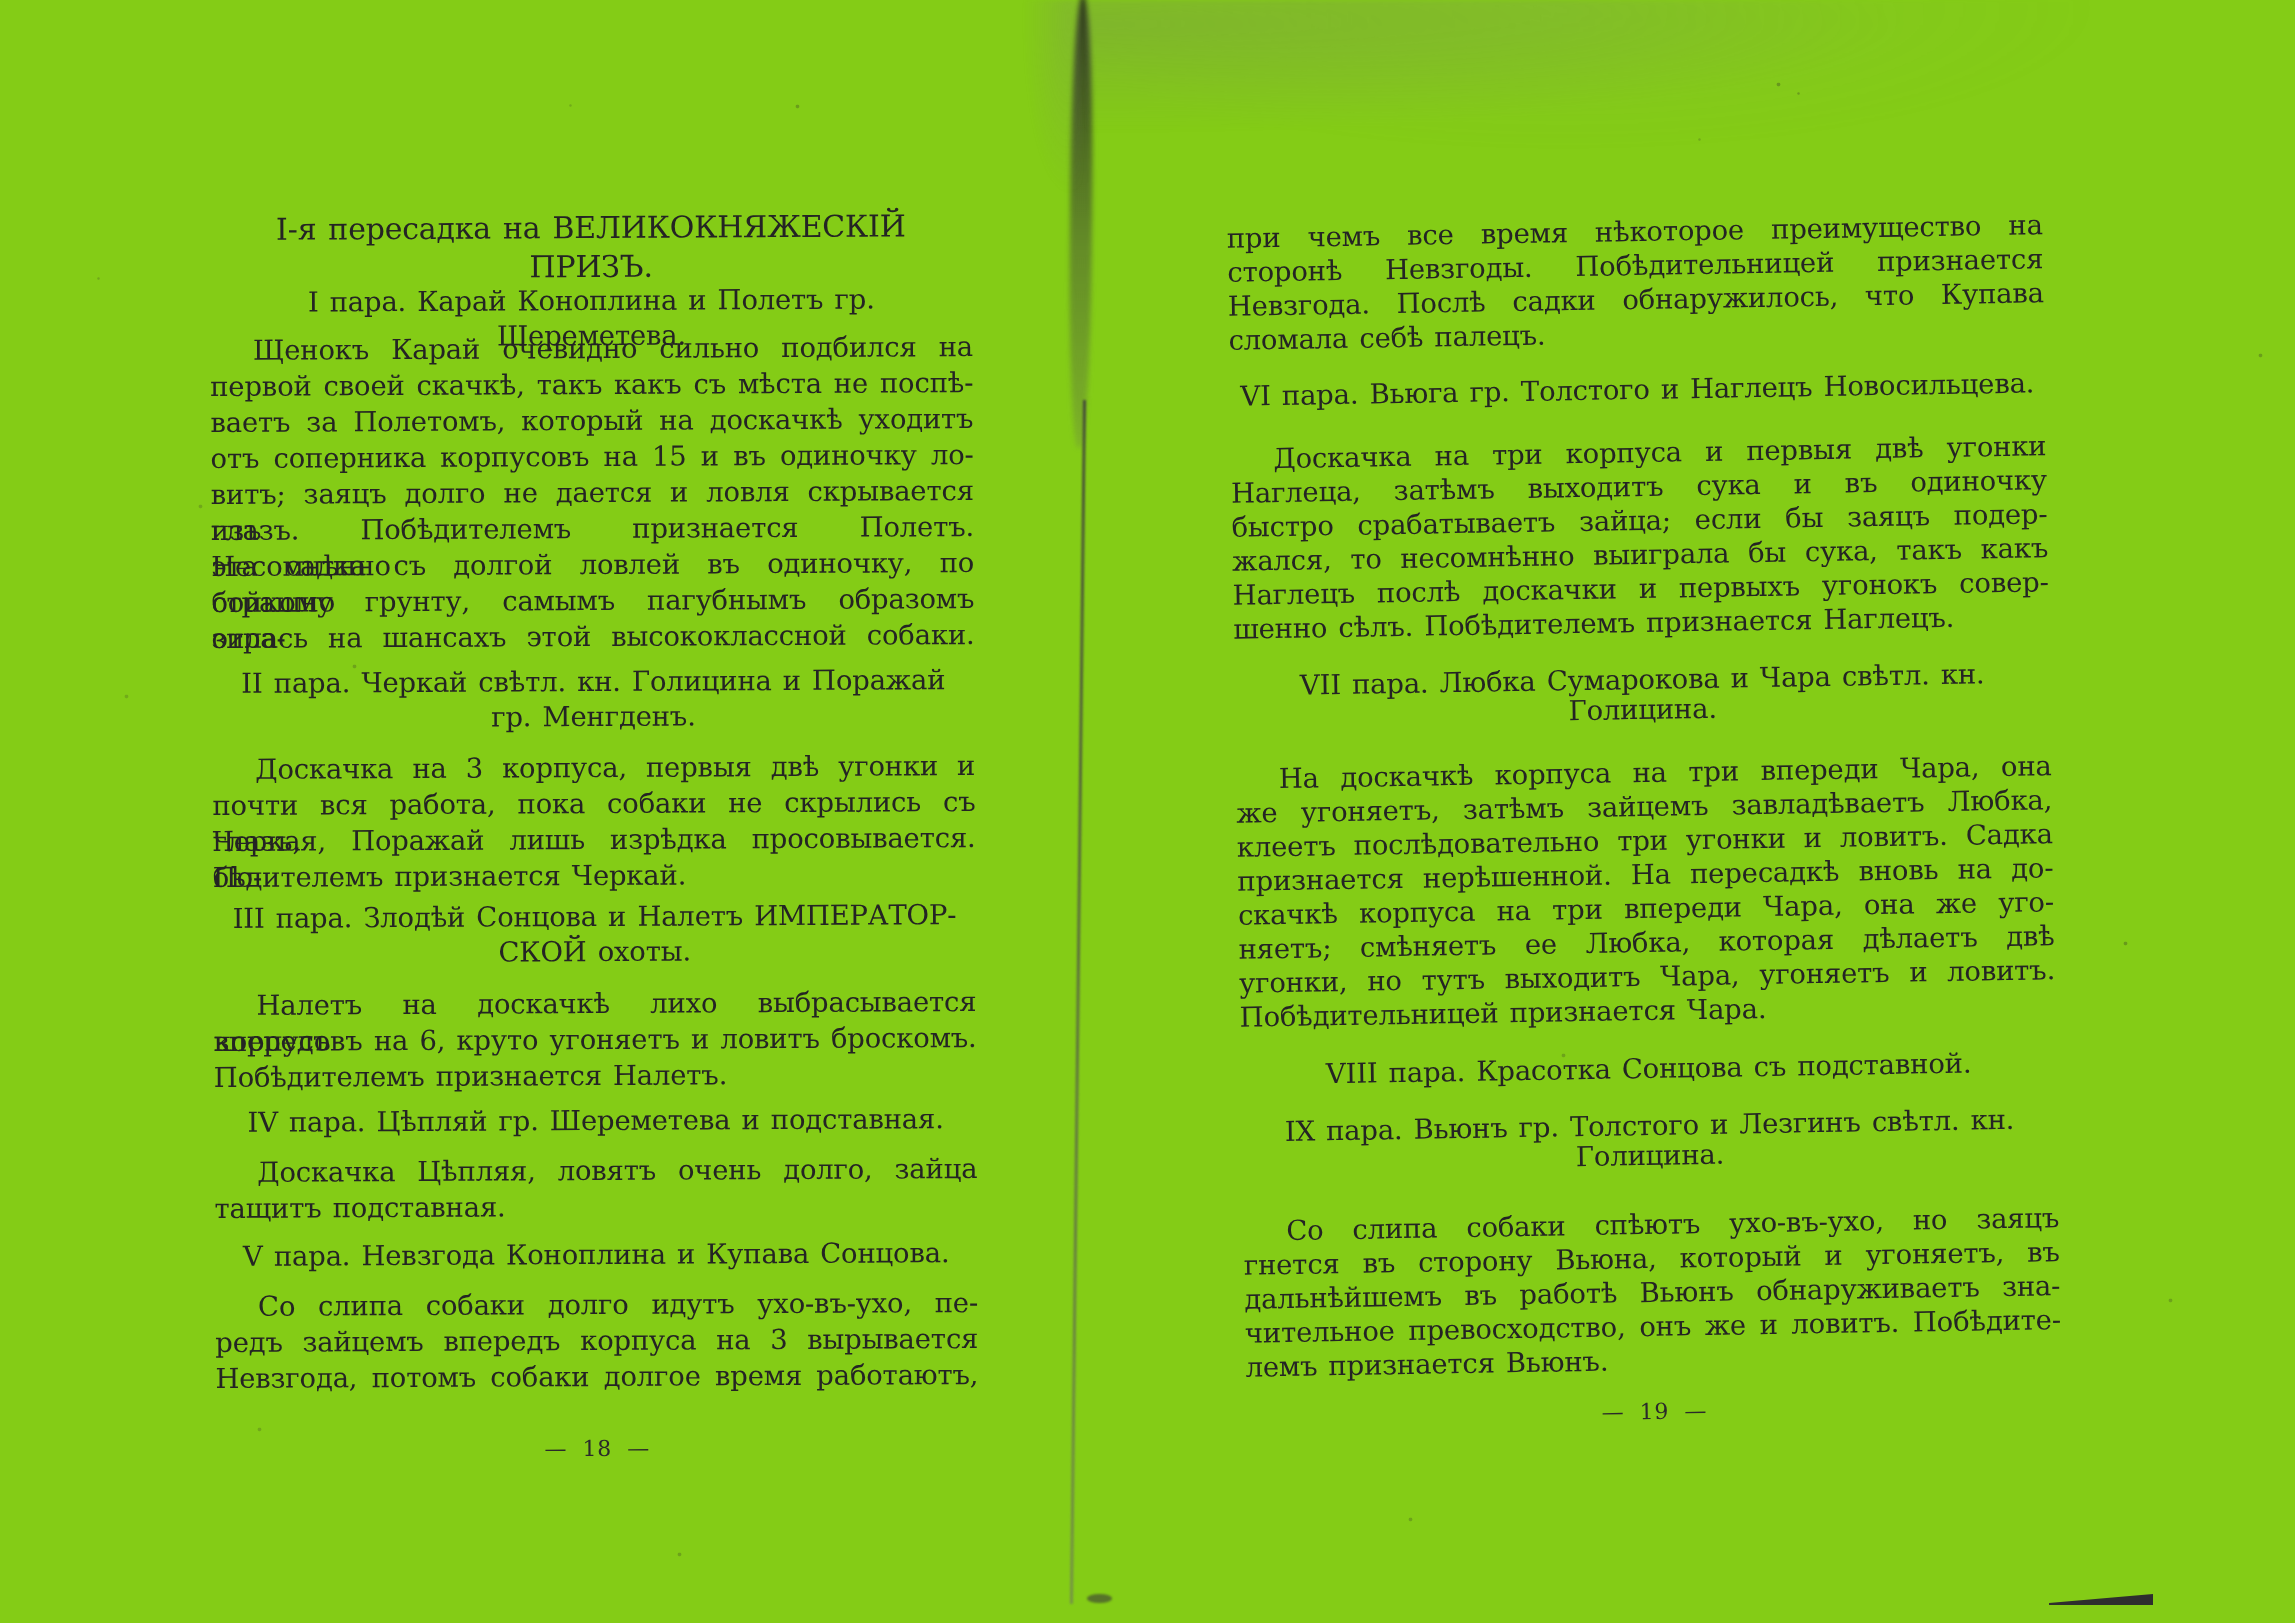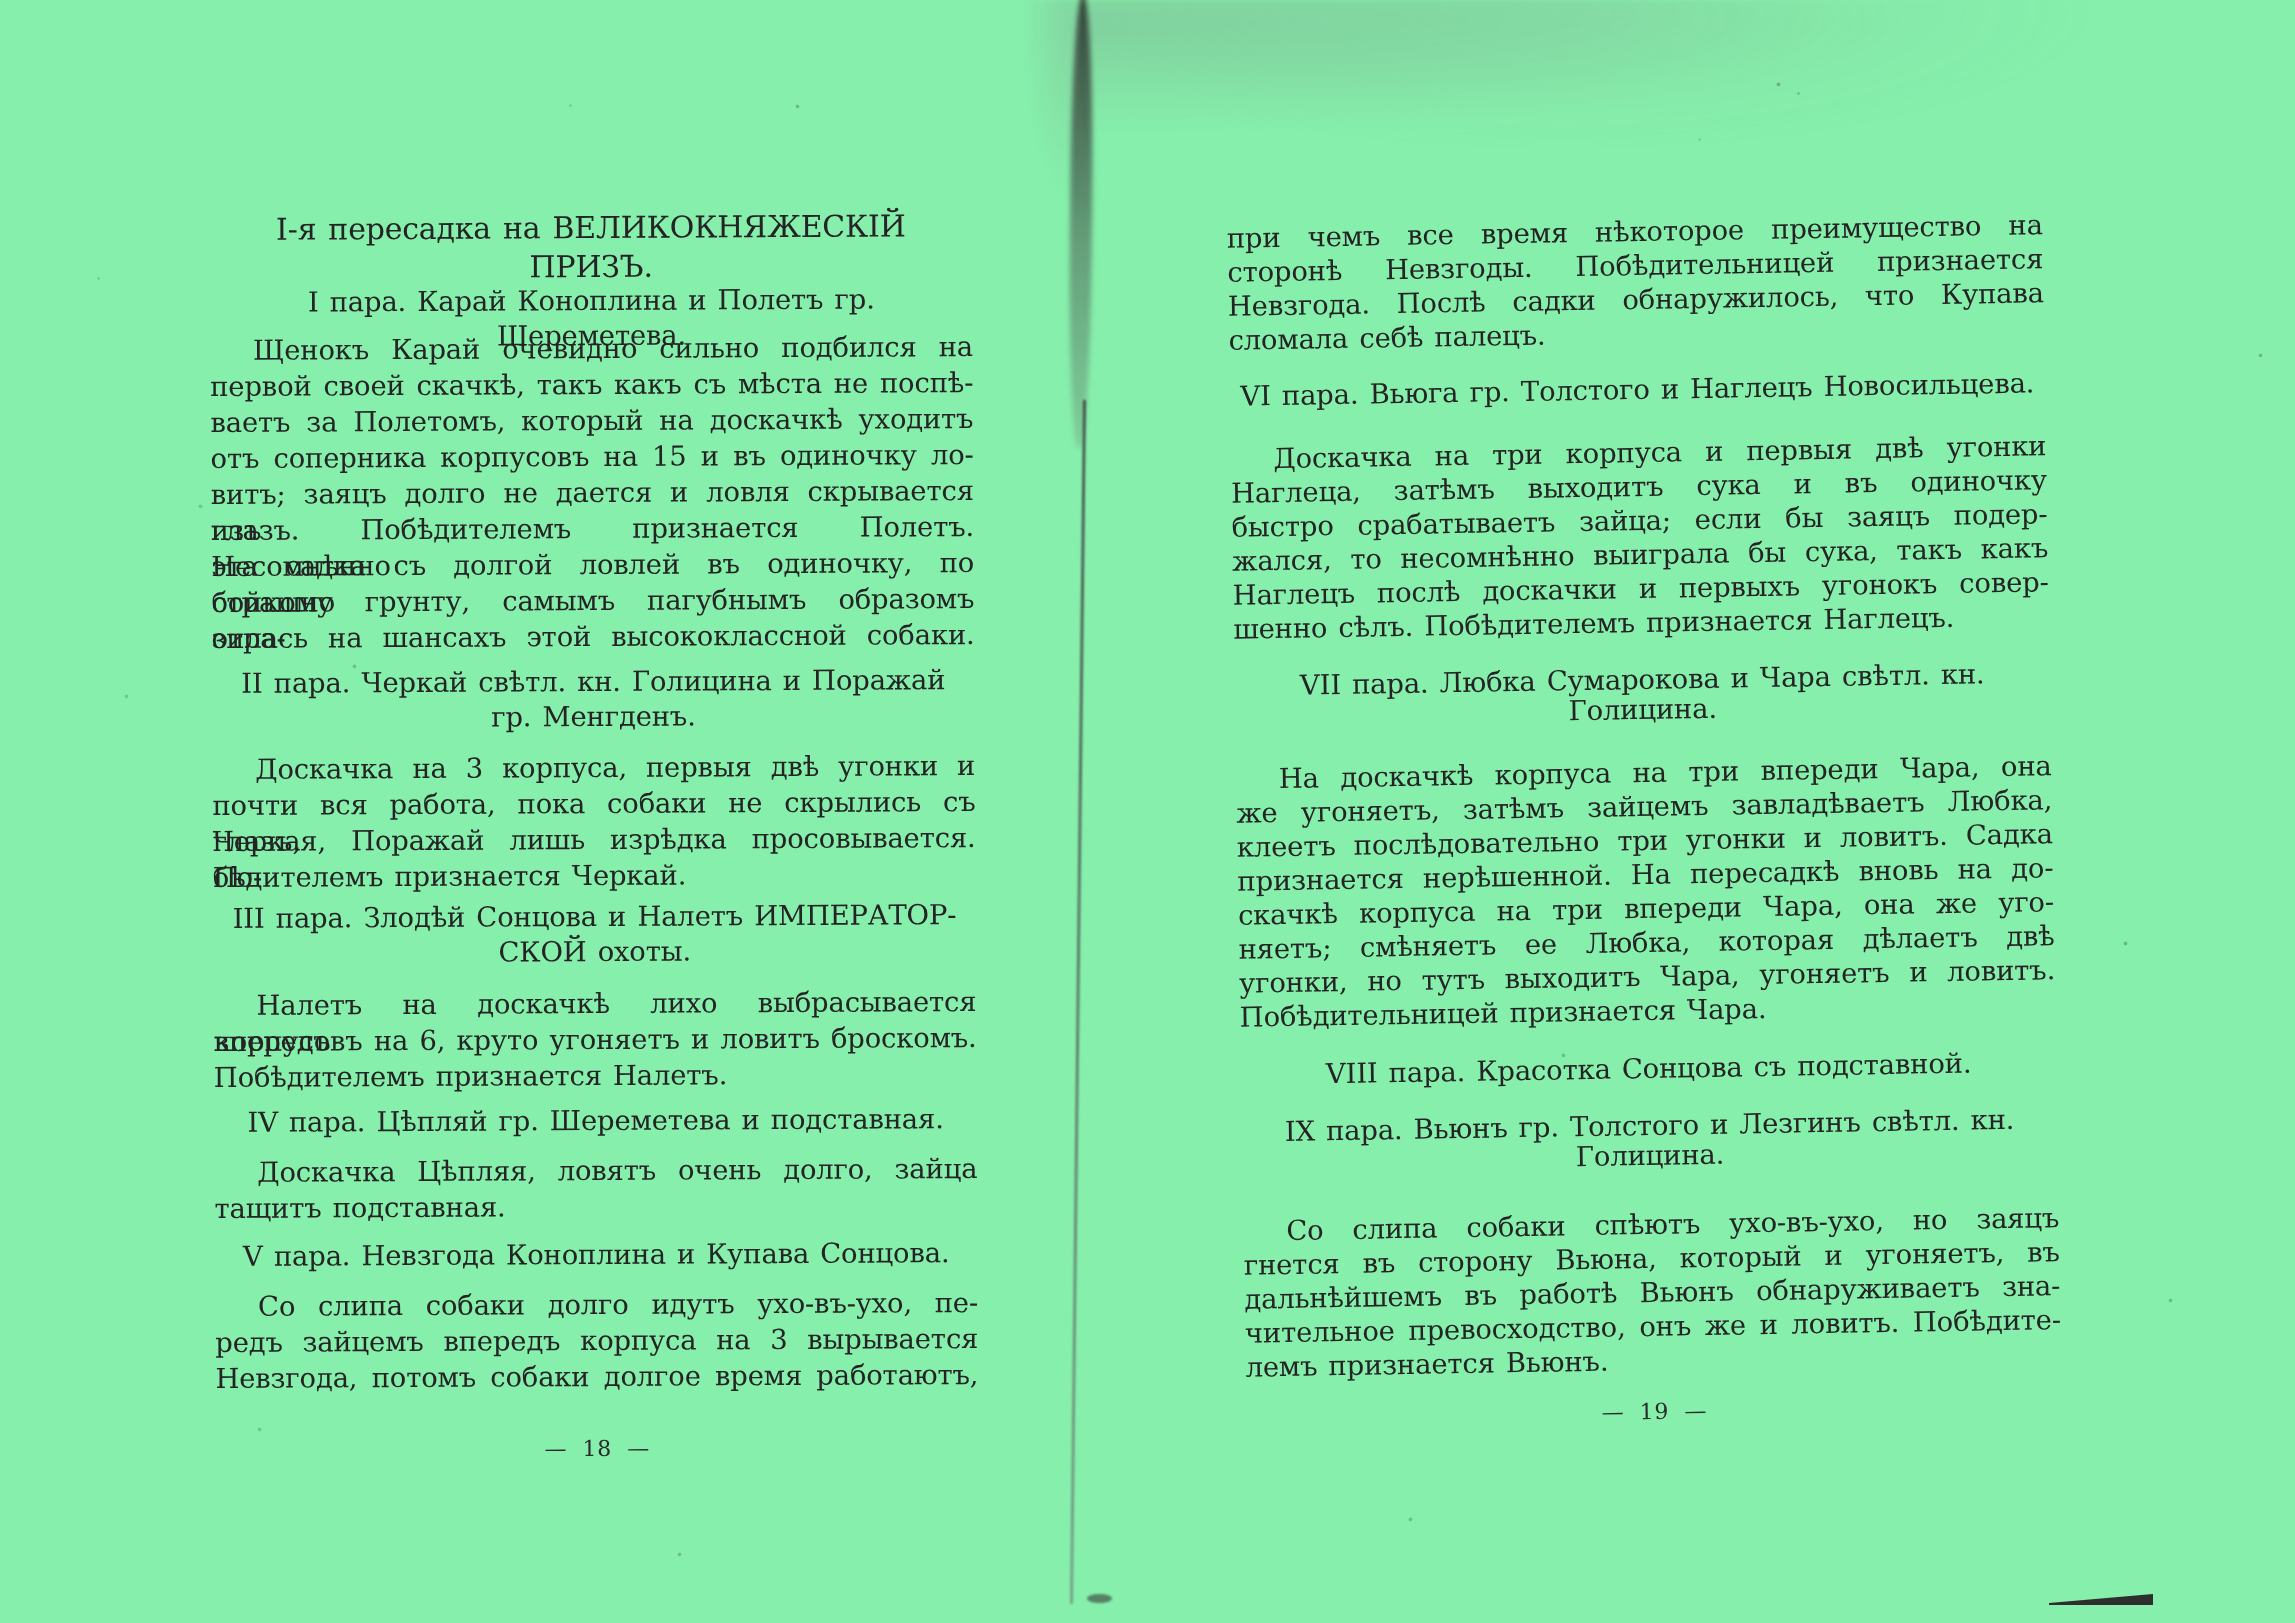--- a/index.html
+++ b/index.html
@@ -1,17 +1,17 @@
 <!DOCTYPE html>
 <html style="font-size:10.5px"><head>
 <meta charset="utf-8">
 <style>
   html,body{margin:0;padding:0;}
   body{width:2295px;height:1623px;background:#ffffff;}
-  .scan{position:relative;width:2295px;height:1623px;background:#86efac;overflow:hidden;
+  .scan{position:relative;width:2295px;height:1623px;background:#84cc16;overflow:hidden;
         font-family:"DejaVu Serif",serif;color:#242424;}
   .content{position:absolute;top:0;height:1623px;}
   .content-left{left:212px;width:763px;transform:rotate(-0.3deg);transform-origin:50% 45%;font-size:27.5px;}
   .content-right{left:1235px;width:816px;transform:rotate(-0.95deg);transform-origin:50% 45%;font-size:27.5px;}
   .section{position:absolute;left:0;right:0;}
   .line{word-spacing:2.6px;letter-spacing:-0.2px;}
   .content-left .para .line{height:36px;line-height:36px;}
   .content-left .head .line{height:35px;line-height:35px;}
   .content-right .para .line{height:34px;line-height:34px;}
   .content-right .head .line{height:30px;line-height:30px;}

